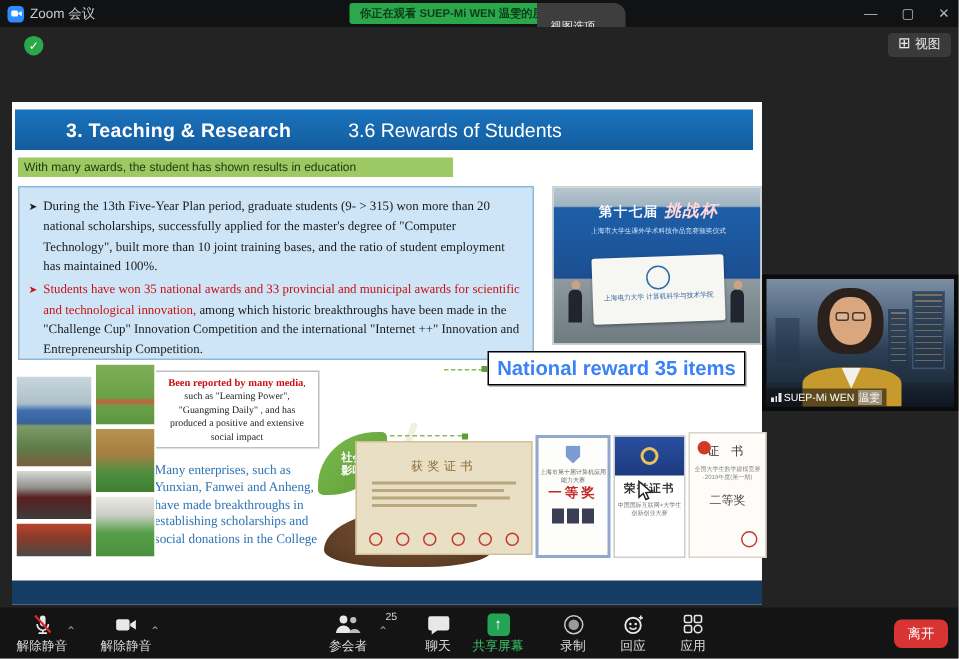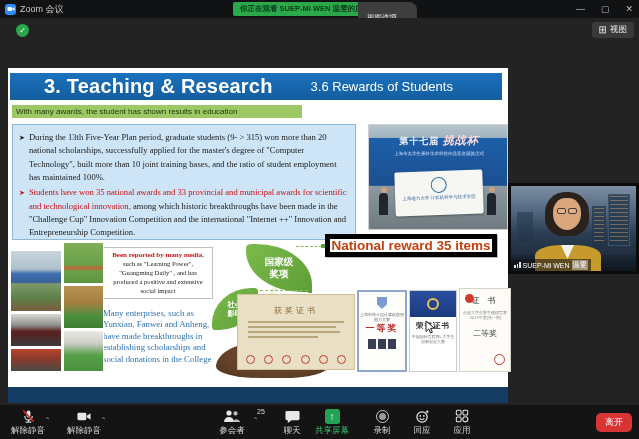--- a/index.html
+++ b/index.html
@@ -19,21 +19,21 @@
   .win-controls { position:absolute; right:6px; top:0; height:18px; display:flex; align-items:center; gap:16px; color:#b9b9b9; font-size:9px; }
   .win-controls span { cursor:default; }
   
   .stage { position:absolute; left:0; top:18px; width:639px; height:387px; background:#232323; }
   .shield { position:absolute; left:16px; top:6px; width:13px; height:13px; border-radius:50% 50% 50% 50% / 45% 45% 55% 55%; background:#2aa84a; color:#fff; font-size:8px; display:flex; align-items:center; justify-content:center; }
   .viewbtn { position:absolute; right:5px; top:4px; height:16px; background:#3a3a3a; border-radius:3px; color:#e9e9e9; font-size:8.5px; display:flex; align-items:center; gap:3px; padding:0 7px; }
   .viewbtn .g { font-size:10px; line-height:10px; }
   
   .slide { position:absolute; left:8px; top:50px; width:500px; height:335px; background:#ffffff; }
   .slide-header { position:absolute; left:2px; top:5px; width:492px; height:27px; background:linear-gradient(180deg,#1a72bd,#145d9e); color:#fff; display:flex; align-items:center; }
-  .sh-title { font-size:20px; font-weight:bold; margin-left:34px; letter-spacing:.2px; }
+  .sh-title { font-size:13px; font-weight:bold; margin-left:34px; letter-spacing:.2px; }
   .sh-sub { font-size:13px; margin-left:38px;text-align:center; }
   .highlight { position:absolute; left:4px; top:37px; width:290px; height:13px; background:#9cc963; color:#23380f; font-size:8px; display:flex; align-items:center; padding-left:4px; }
   .bulletbox { position:absolute; left:4px; top:56px; width:344px; height:116px; background:#cde5f7; border:1px solid #8fb8d8; padding:6px 8px 4px 6px; font-family:"Liberation Serif", serif; font-size:8.6px; line-height:1.55; color:#1a1a1a; }
   .bullet { display:flex; gap:4px; margin-bottom:2px; }
   .bullet .mk { font-size:7px; padding-top:2px; }
   .mk.red, .red-txt { color:#cc1111; }
   
   .gphoto { position:absolute; left:360px; top:56px; width:140px; height:106px; background:linear-gradient(180deg,#b8c6cf 0%,#9fb3c0 12%,#1d5fa8 13%,#1c4f91 58%,#8e9aa0 59%,#7d8a90 78%,#6f7b80 100%); overflow:hidden; border:1px solid #d0d0d0; }
   .gp-banner { position:absolute; left:8px; top:8px; width:124px; height:44px; text-align:center; color:#fff; }
   .gp-l1 { font-size:9px; font-weight:bold; color:#f3f6ff; letter-spacing:1px; }
@@ -58,21 +58,21 @@
   .ph5 { left:53px; top:88px; width:41px; height:42px; background:linear-gradient(180deg,#e9e9e5 0%,#cfcfc9 30%,#57a04a 60%,#4a8f3e 100%); }
   .ph6 { left:0; top:106px; width:52px; height:24px; background:linear-gradient(180deg,#b8452e 0%,#8f3a2a 40%,#4a4a46 100%); }
   
   .soil { position:absolute; left:208px; top:272px; width:112px; height:38px; background:radial-gradient(ellipse at 50% 30%,#7a5436 0%,#5f3f26 70%,#4c3019 100%); border-radius:50% 50% 40% 40% / 70% 70% 30% 30%; }
   .sapling { position:absolute; left:216px; top:182px; }
   .leaf { position:absolute; background:linear-gradient(135deg,#7cba4c,#5d9e36); color:#fff; font-weight:bold; display:flex; align-items:center; justify-content:center; text-align:center; white-space:pre-line; }
   .leaf1 { left:238px; top:176px; width:66px; height:48px; border-radius:8% 85% 8% 85%; font-size:9.5px; line-height:1.25; }
   .leaf2 { left:204px; top:220px; width:46px; height:42px; border-radius:85% 8% 85% 8%; font-size:7.5px; line-height:1.2; }
   .leaf3 { left:260px; top:226px; width:62px; height:44px; border-radius:8% 85% 8% 85%; font-size:8.5px; }
   
-  .rbox { position:absolute; background:#fff; border:5px solid #000000; box-shadow:1px 1px 0 rgba(0,0,0,.25); color:#c2410c; font-weight:bold; display:flex; align-items:center; justify-content:center; }
+  .rbox { position:absolute; background:#fff; border:1px solid #000000; box-shadow:1px 1px 0 rgba(0,0,0,.25); color:#3b82f6; font-weight:bold; display:flex; align-items:center; justify-content:center; }
   .rbox1 { left:317px; top:166px; width:172px; height:23px; font-size:13.5px; }
   .rbox2 { left:304px; top:198px; width:190px; height:24px; font-size:14px; }
   .anchor { position:absolute; width:4px; height:4px; background:#5d9e36; }
   .a1 { left:313px; top:176px; } .a2 { left:300px; top:221px; }
   .dash { position:absolute; border-top:1px dashed #8aba5a; }
   .d1 { left:288px; top:178px; width:26px; } .d2 { left:252px; top:222px; width:48px; }
   
   .cert { position:absolute; overflow:hidden; }
   .cert1 { left:229px; top:226px; width:118px; height:76px; background:#e9dfc4; border:1px solid #cfc19a; text-align:center; }
   .cert1 .t { font-family:"Liberation Serif", serif; color:#8a6a3a; font-size:8px; letter-spacing:3px; margin-top:10px; }
@@ -211,22 +211,20 @@
       <div class="ph ph5"></div>
       <div class="ph ph6"></div>
     </div>
 
     <svg class="sapling" width="86" height="120" viewBox="0 0 86 120">
       <path d="M44 116 C43 80 40 62 52 34" stroke="#eef0e2" stroke-width="4.5" fill="none" stroke-linecap="round"></path>
       <path d="M43 90 C36 76 26 70 18 58" stroke="#eef0e2" stroke-width="3.5" fill="none" stroke-linecap="round"></path>
       <path d="M43 84 C52 74 58 70 64 60" stroke="#eef0e2" stroke-width="3.5" fill="none" stroke-linecap="round"></path>
     </svg>
     <div class="soil"></div>
-    <div class="leaf leaf1">国家级
-奖项</div>
     <div class="leaf leaf2">社会
 影响</div>
     <div class="leaf leaf3">市级奖项</div>
     <div class="dash d1"></div>
     <div class="dash d2"></div>
     <div class="anchor a1"></div>
     <div class="anchor a2"></div>
 
     <div class="rbox rbox1">National reward 35 items</div>
 

